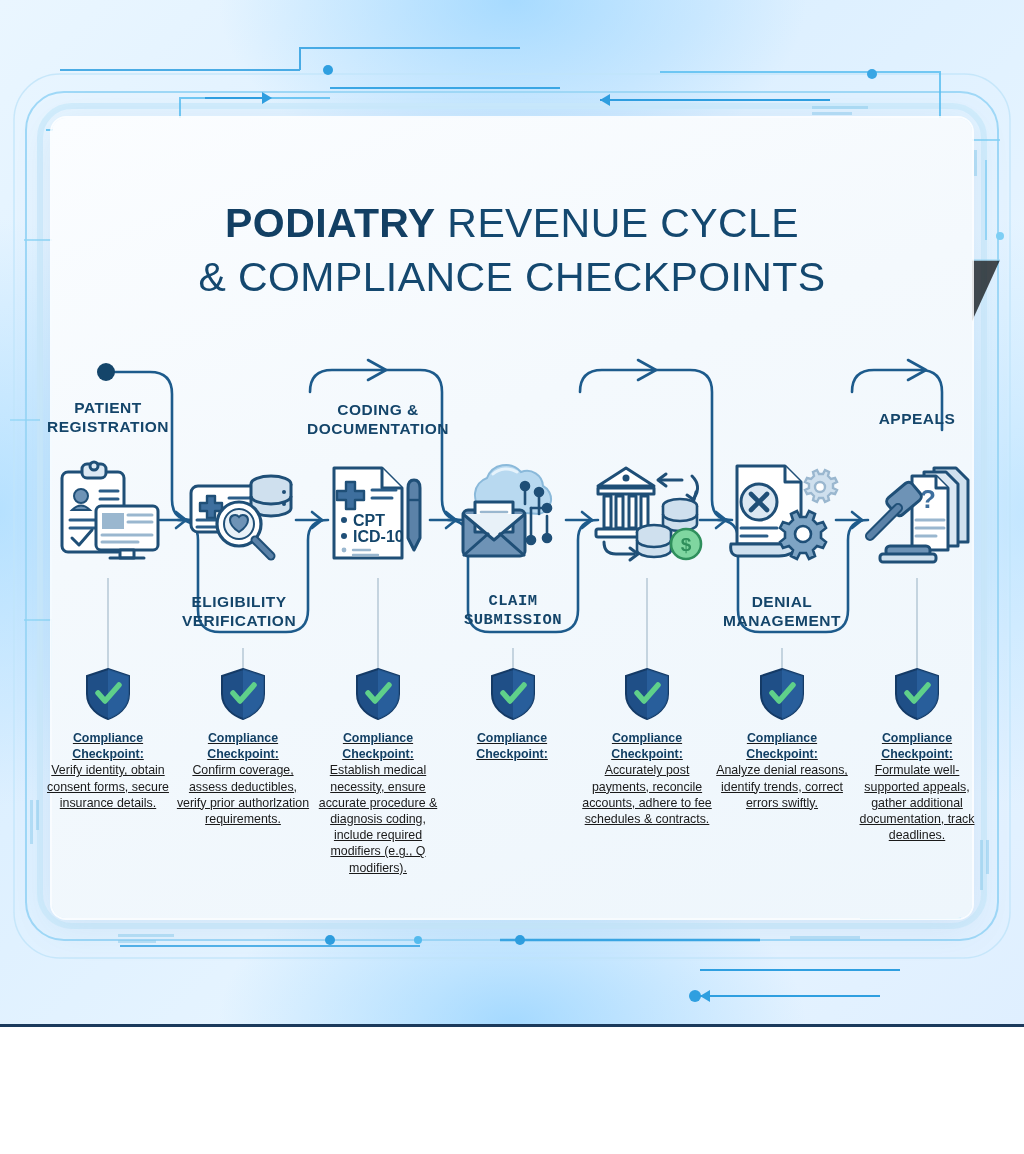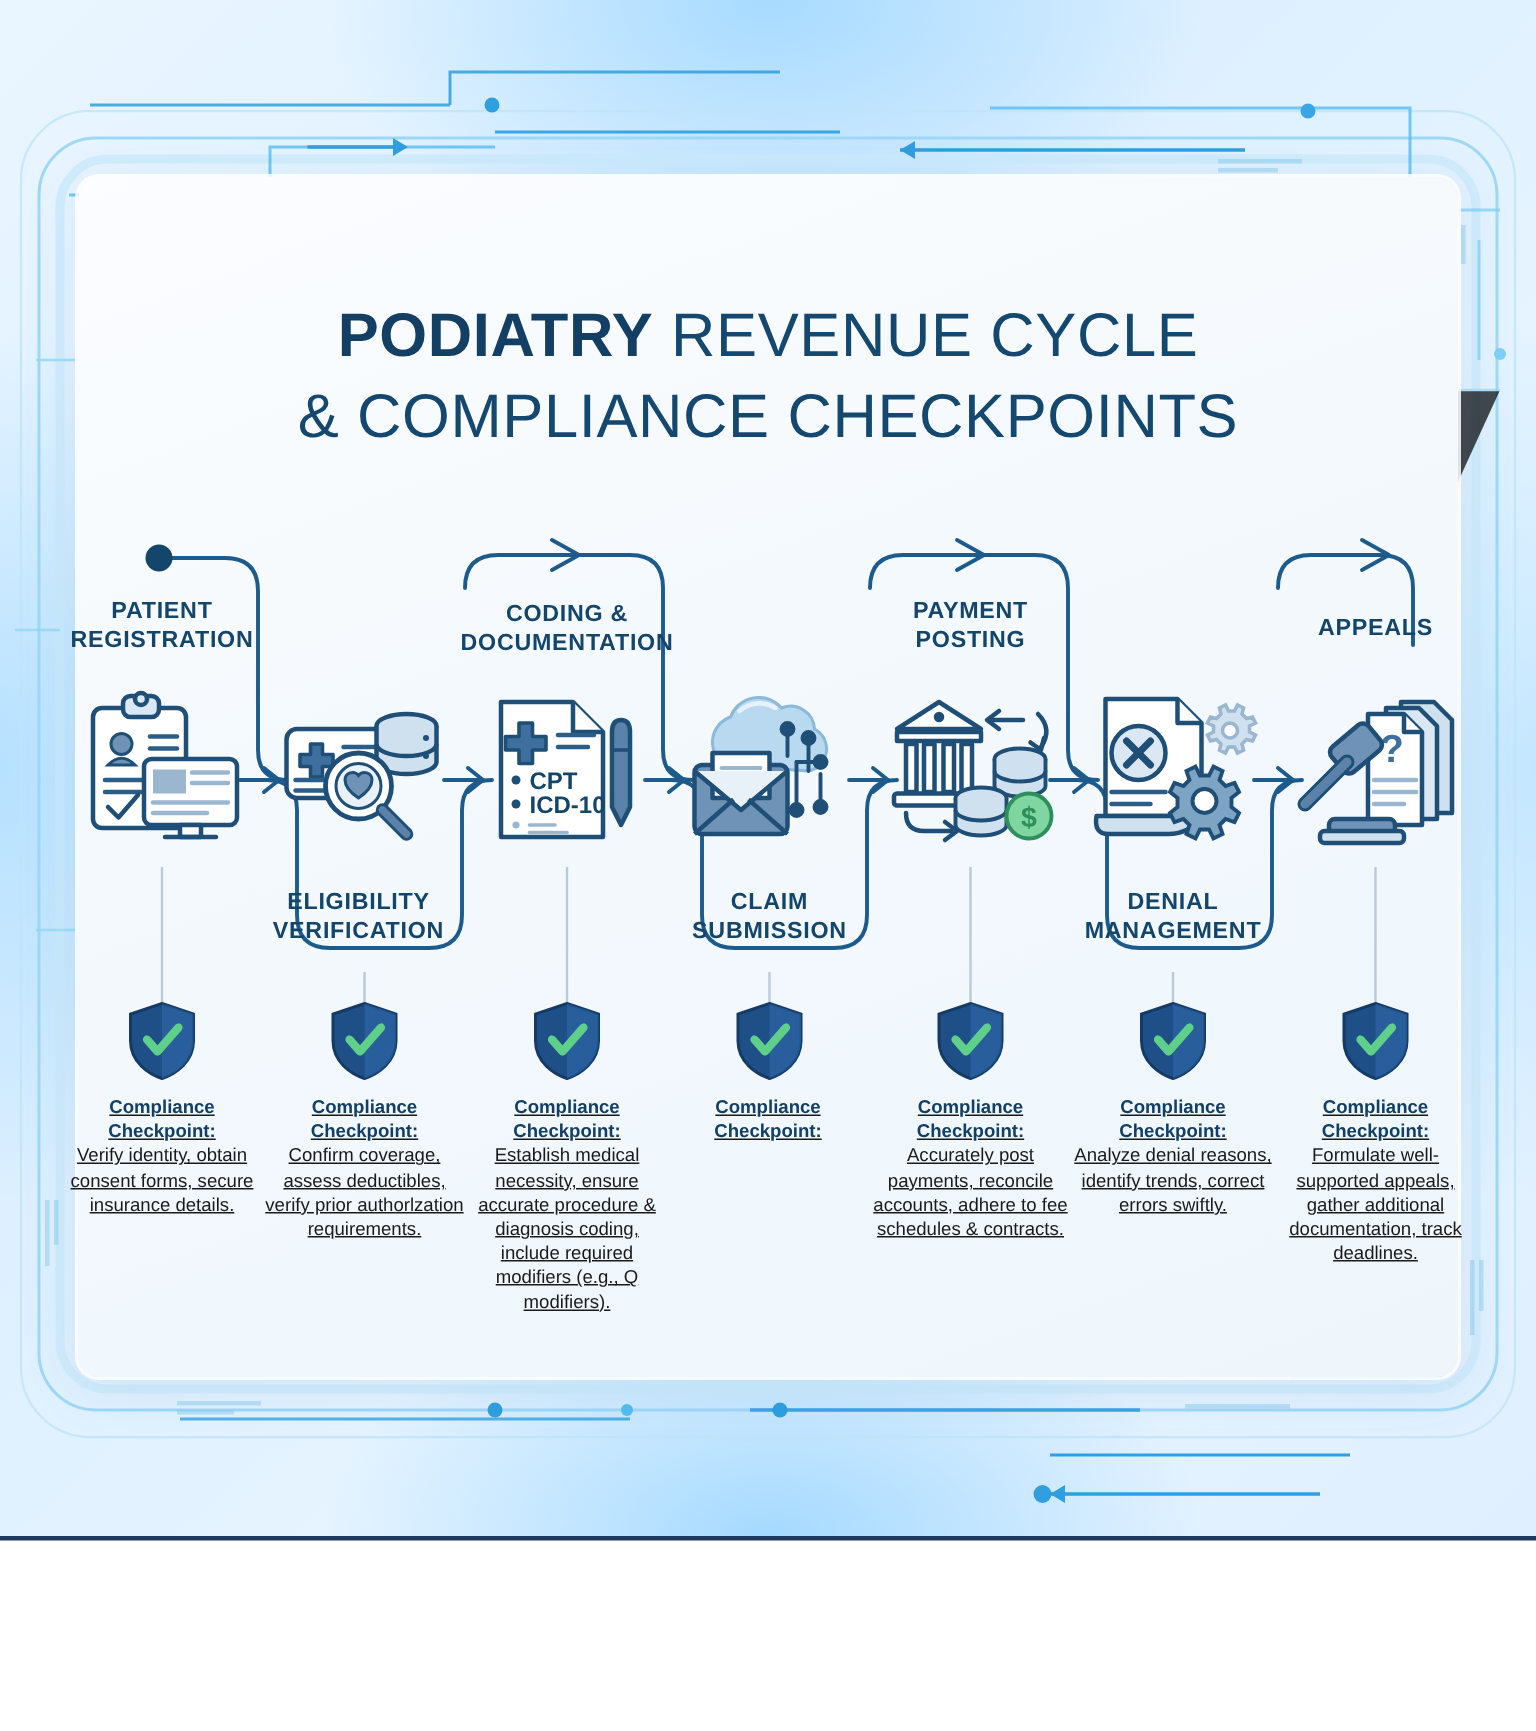--- a/index.html
+++ b/index.html
@@ -228,33 +228,29 @@
   </div>
 
   <div class="stage-label" style="left:23px; top:398px;">
       <div>PATIENT</div>
       <div>REGISTRATION</div>
     </div>
   <div class="stage-label" style="left:293px; top:400px;">
       <div>CODING &amp;</div>
       <div>DOCUMENTATION</div>
     </div>
-  <div class="stage-label" style="left:562px; top:398px;">
-      <div>PAYMENT</div>
-      <div>POSTING</div>
-    </div>
   <div class="stage-label" style="left:832px; top:409px;">
       <div>APPEALS</div>
     </div>
 
   <div class="stage-label" style="left:154px; top:592px;text-align:center;">
       <div>ELIGIBILITY</div>
       <div>VERIFICATION</div>
     </div>
-  <div class="stage-label" style="left:428px; top:592px;">
+  <div class="stage-label" style="left:428px; top:592px;font-family:Liberation Mono, monospace;">
       <div>CLAIM</div>
       <div>SUBMISSION</div>
     </div>
   <div class="stage-label" style="left:697px; top:592px;">
       <div>DENIAL</div>
       <div>MANAGEMENT</div>
     </div>
 
   <div class="icon-box" style="left:48px; top:458px;">
     <svg width="120" height="110" viewBox="0 0 120 110">

